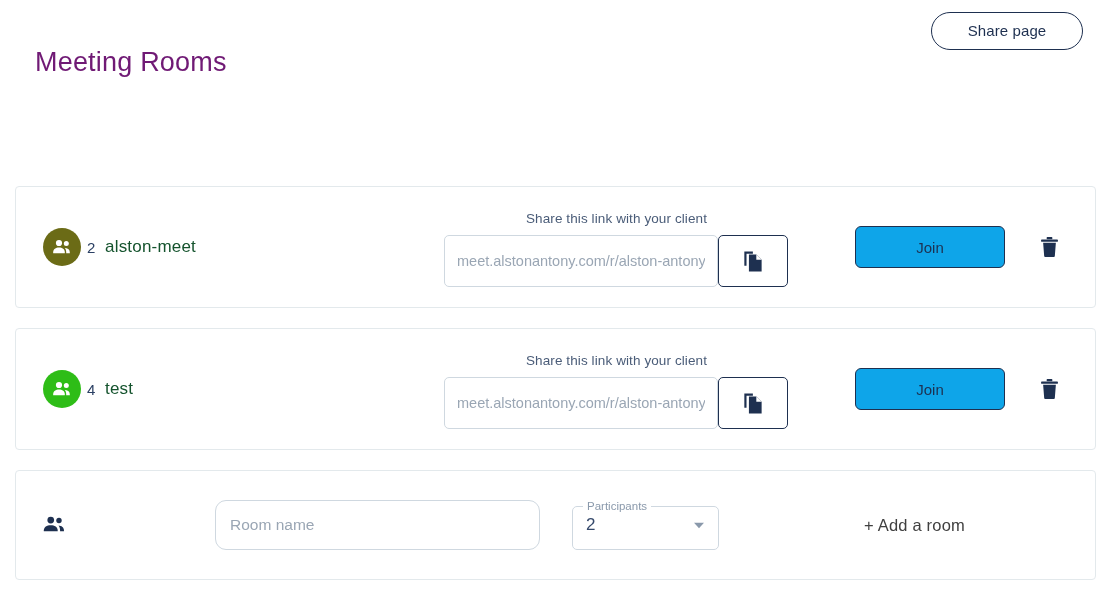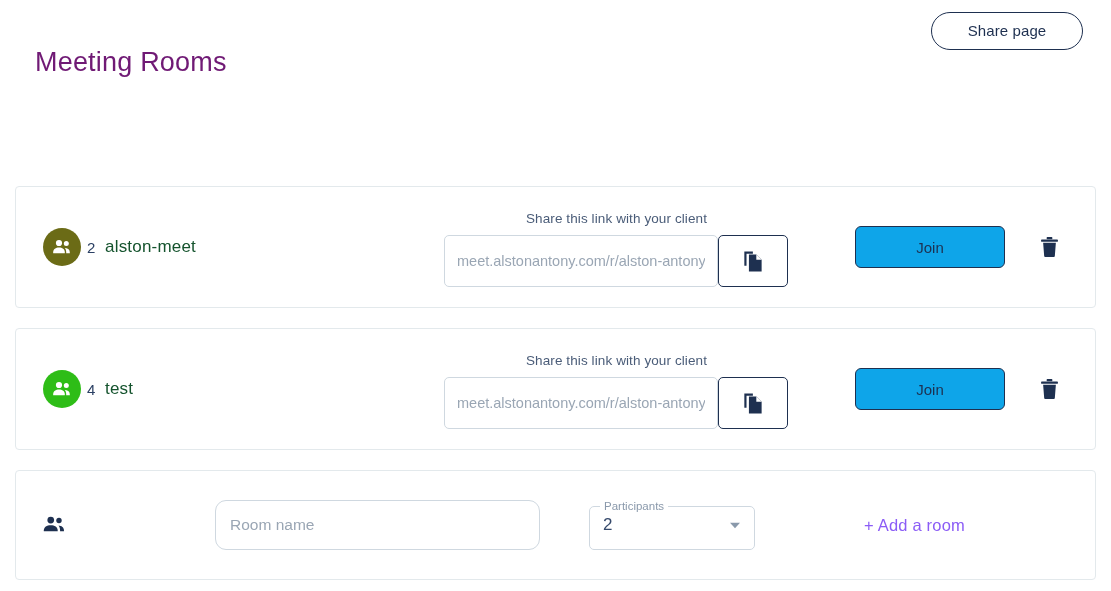--- a/index.html
+++ b/index.html
@@ -215,23 +215,22 @@
     background: #ffffff;
     outline: none;
   }
   .room-name-input::placeholder { color: #9aa6b4; }
 
   .participants-field {
     position: absolute;
     left: 556px;
     top: 50%;
     transform: translateY(-50%);
-    width: 166px;
+    width: 147px;
     height: 50px;
-    margin-left: 17px;
   }
   .participants-field fieldset {
     position: absolute;
     inset: 0;
     margin: 0;
     padding: 0 8px;
     border: 1px solid #cfd8e0;
     border-radius: 5px;
     pointer-events: none;
   }
@@ -269,21 +268,21 @@
     cursor: pointer;
   }
 
   .add-room-btn {
     position: absolute;
     left: 840px;
     top: 50%;
     transform: translateY(-50%);
     border: none;
     background: transparent;
-    color: #8b5cf6;
+    color: #404040;
     font-family: "Liberation Sans", sans-serif;
     font-size: 16.5px;
     cursor: pointer;
     padding: 6px 8px;
     letter-spacing: .2px;
   }
 </style>
 </head>
 <body>
 

